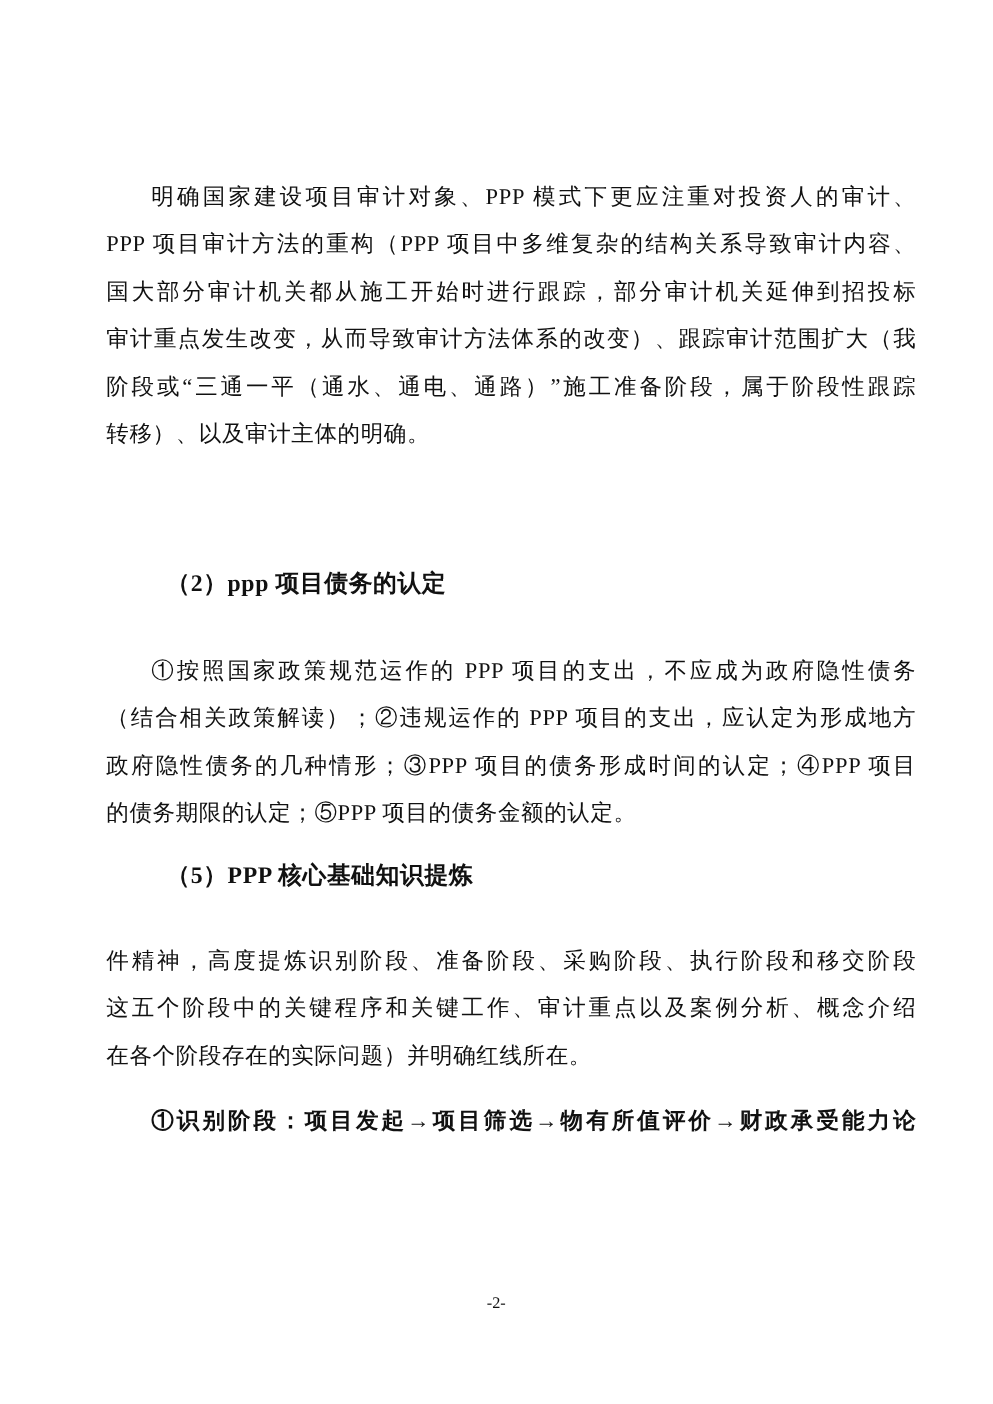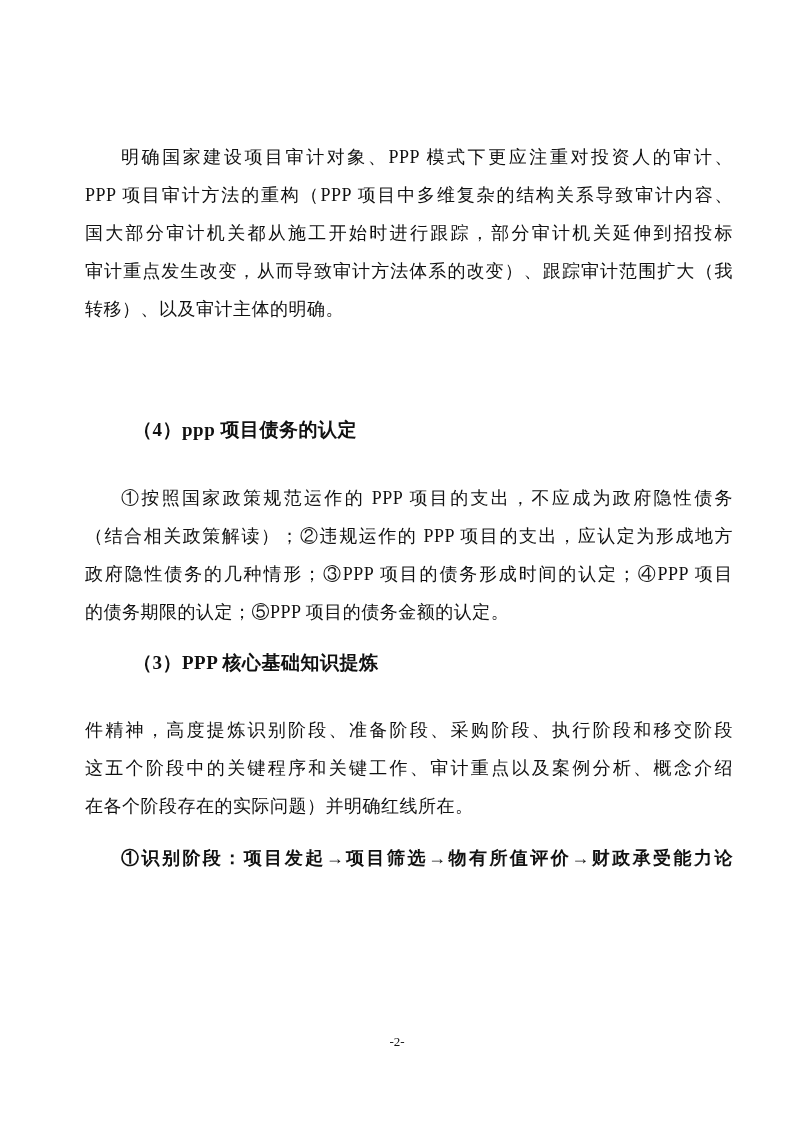--- a/index.html
+++ b/index.html
@@ -61,33 +61,34 @@
 </head>
 <body>
 
 <div class="content">
 
   <div class="para">
     <div class="line j ind">明确国家建设项目审计对象、PPP 模式下更应注重对投资人的审计、</div>
     <div class="line j">PPP 项目审计方法的重构（PPP 项目中多维复杂的结构关系导致审计内容、</div>
     <div class="line j">国大部分审计机关都从施工开始时进行跟踪，部分审计机关延伸到招投标</div>
     <div class="line j">审计重点发生改变，从而导致审计方法体系的改变）、跟踪审计范围扩大（我</div>
+    <div class="line j">阶段或“三通一平（通水、通电、通路）”施工准备阶段，属于阶段性跟踪</div>
     <div class="line">转移）、以及审计主体的明确。</div>
   </div>
 
-  <div class="heading m83">（4）ppp 项目债务的认定</div>
+  <div class="heading m83">（2）ppp 项目债务的认定</div>
 
   <div class="para m30">
     <div class="line j ind">①按照国家政策规范运作的 PPP 项目的支出，不应成为政府隐性债务</div>
     <div class="line j">（结合相关政策解读）；②违规运作的 PPP 项目的支出，应认定为形成地方</div>
     <div class="line j">政府隐性债务的几种情形；③PPP 项目的债务形成时间的认定；④PPP 项目</div>
     <div class="line">的债务期限的认定；⑤PPP 项目的债务金额的认定。</div>
   </div>
 
-  <div class="heading m13">（3）PPP 核心基础知识提炼</div>
+  <div class="heading m13">（5）PPP 核心基础知识提炼</div>
 
   <div class="para m29">
     <div class="line j">件精神，高度提炼识别阶段、准备阶段、采购阶段、执行阶段和移交阶段</div>
     <div class="line j">这五个阶段中的关键程序和关键工作、审计重点以及案例分析、概念介绍</div>
     <div class="line">在各个阶段存在的实际问题）并明确红线所在。</div>
   </div>
 
   <div class="para m14">
     <div class="line j ind">①识别阶段：项目发起→项目筛选→物有所值评价→财政承受能力论</div>
   </div>

